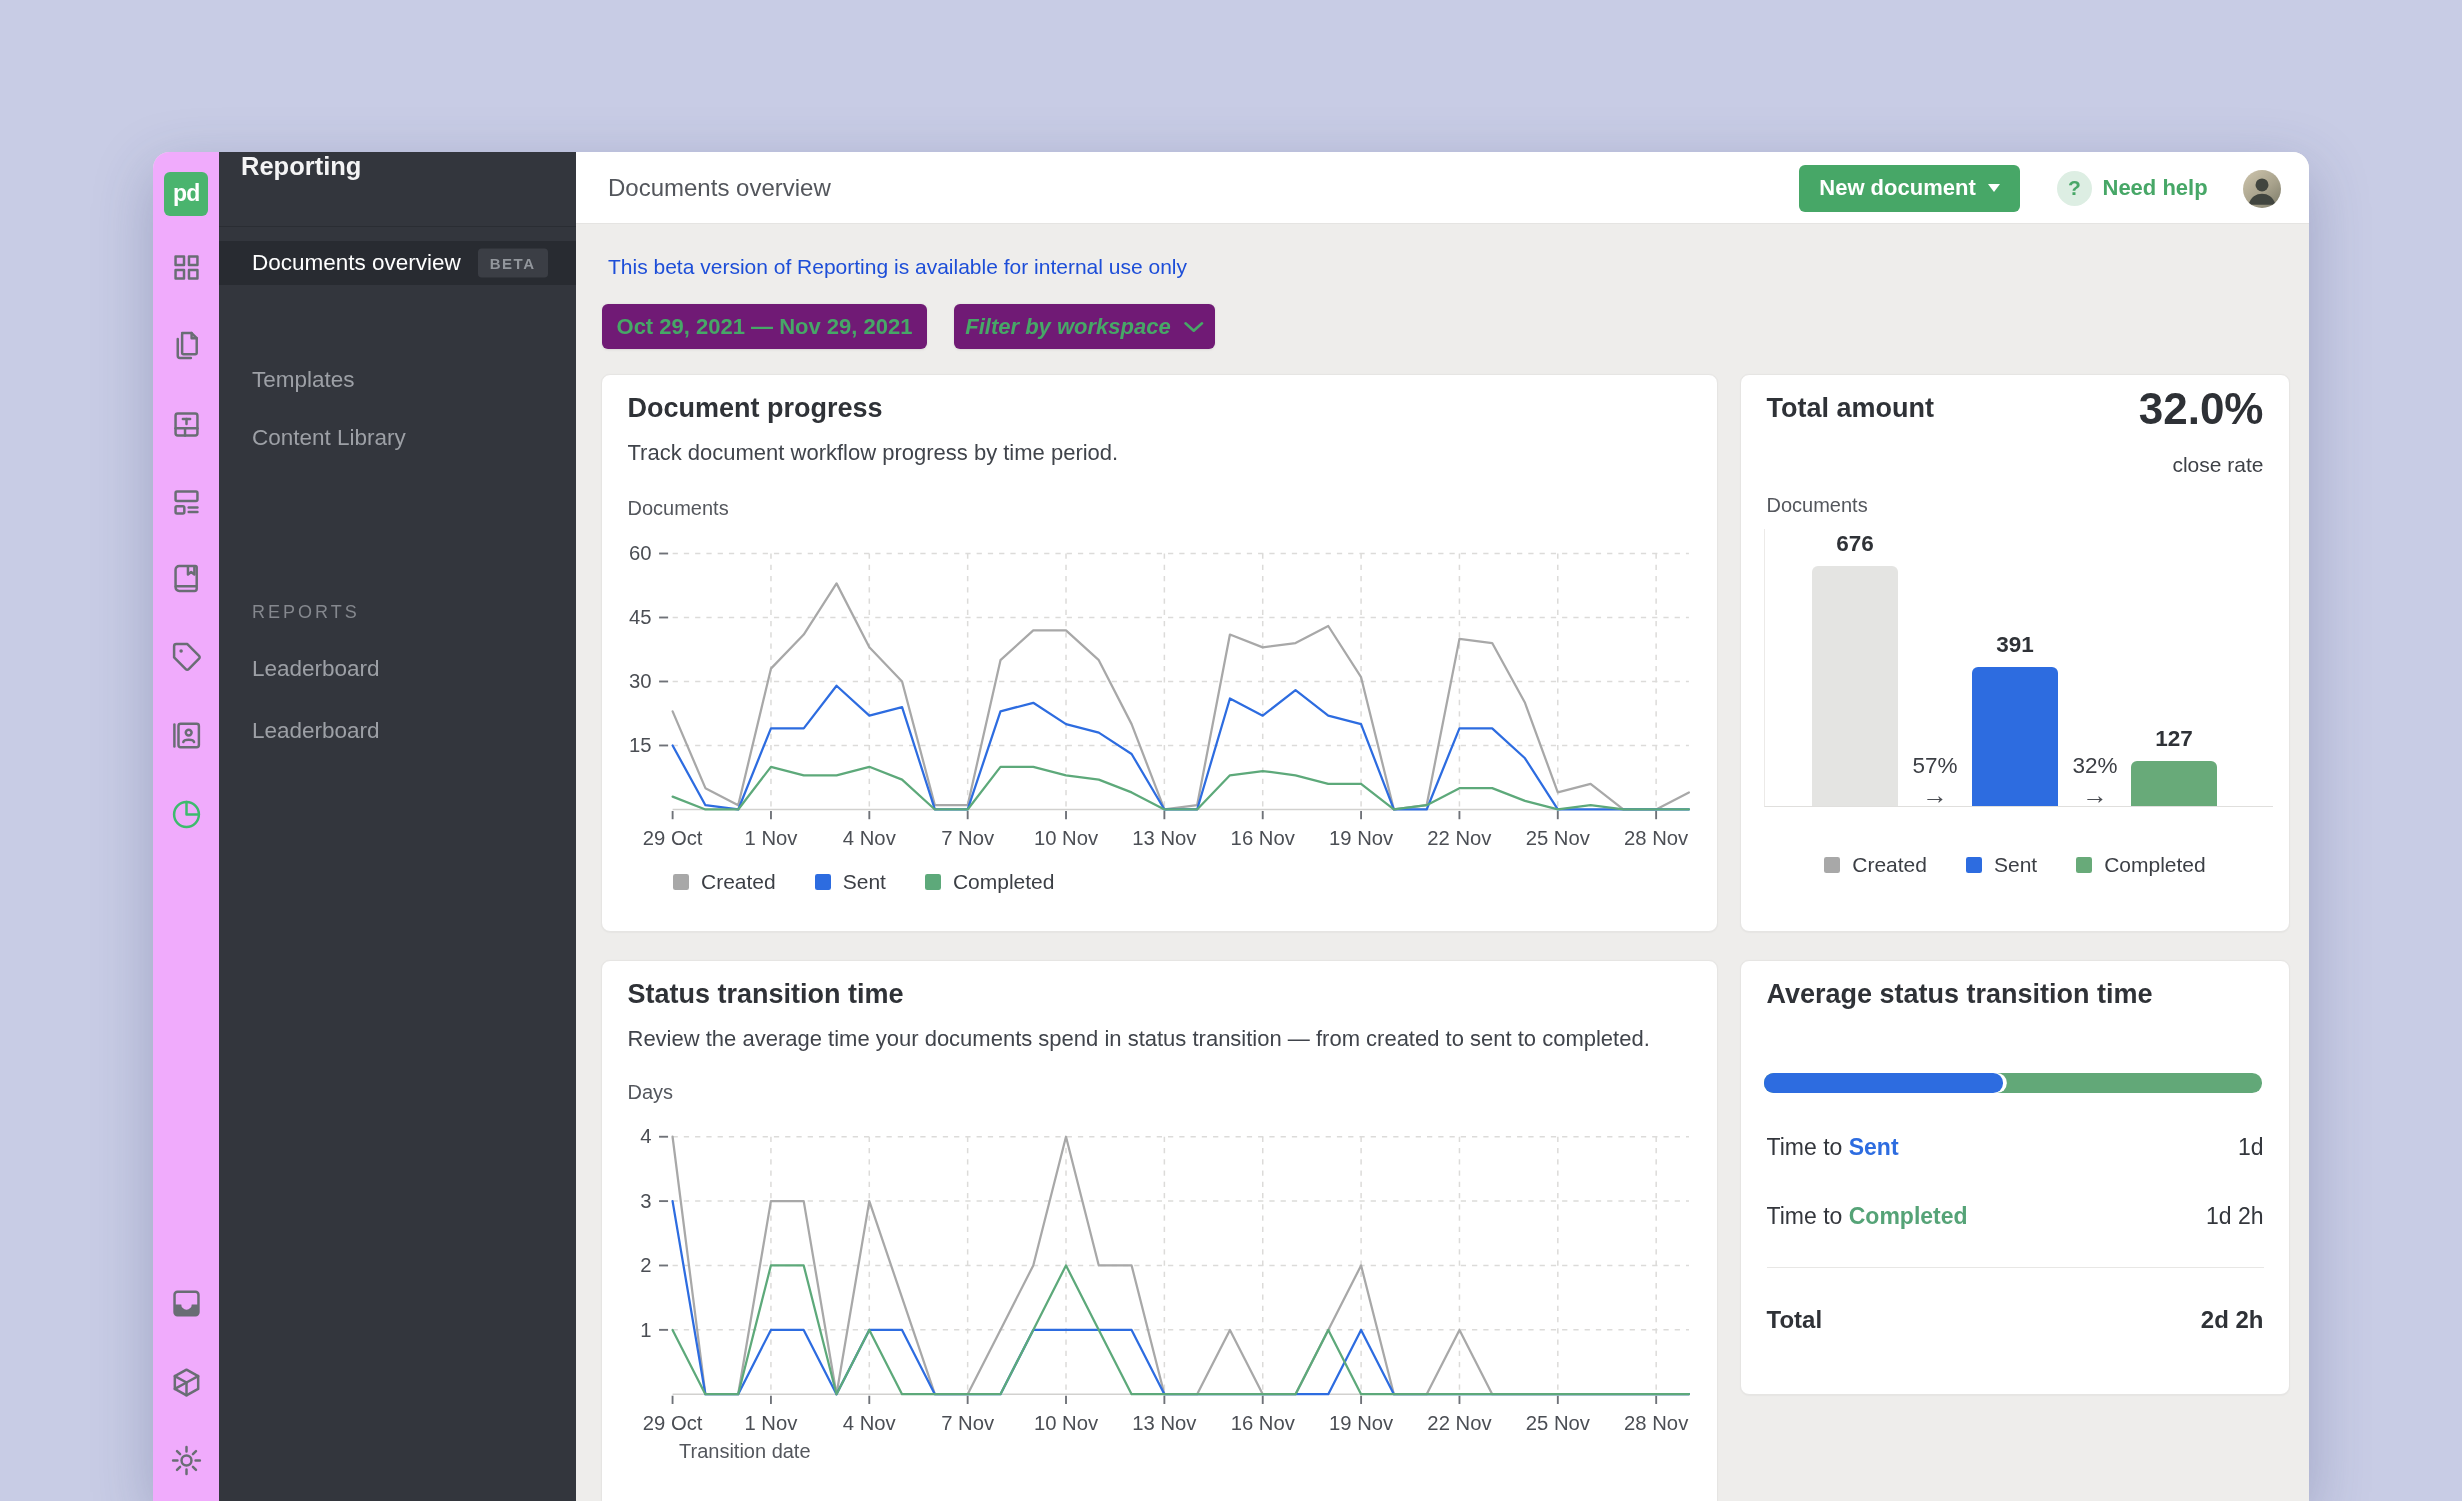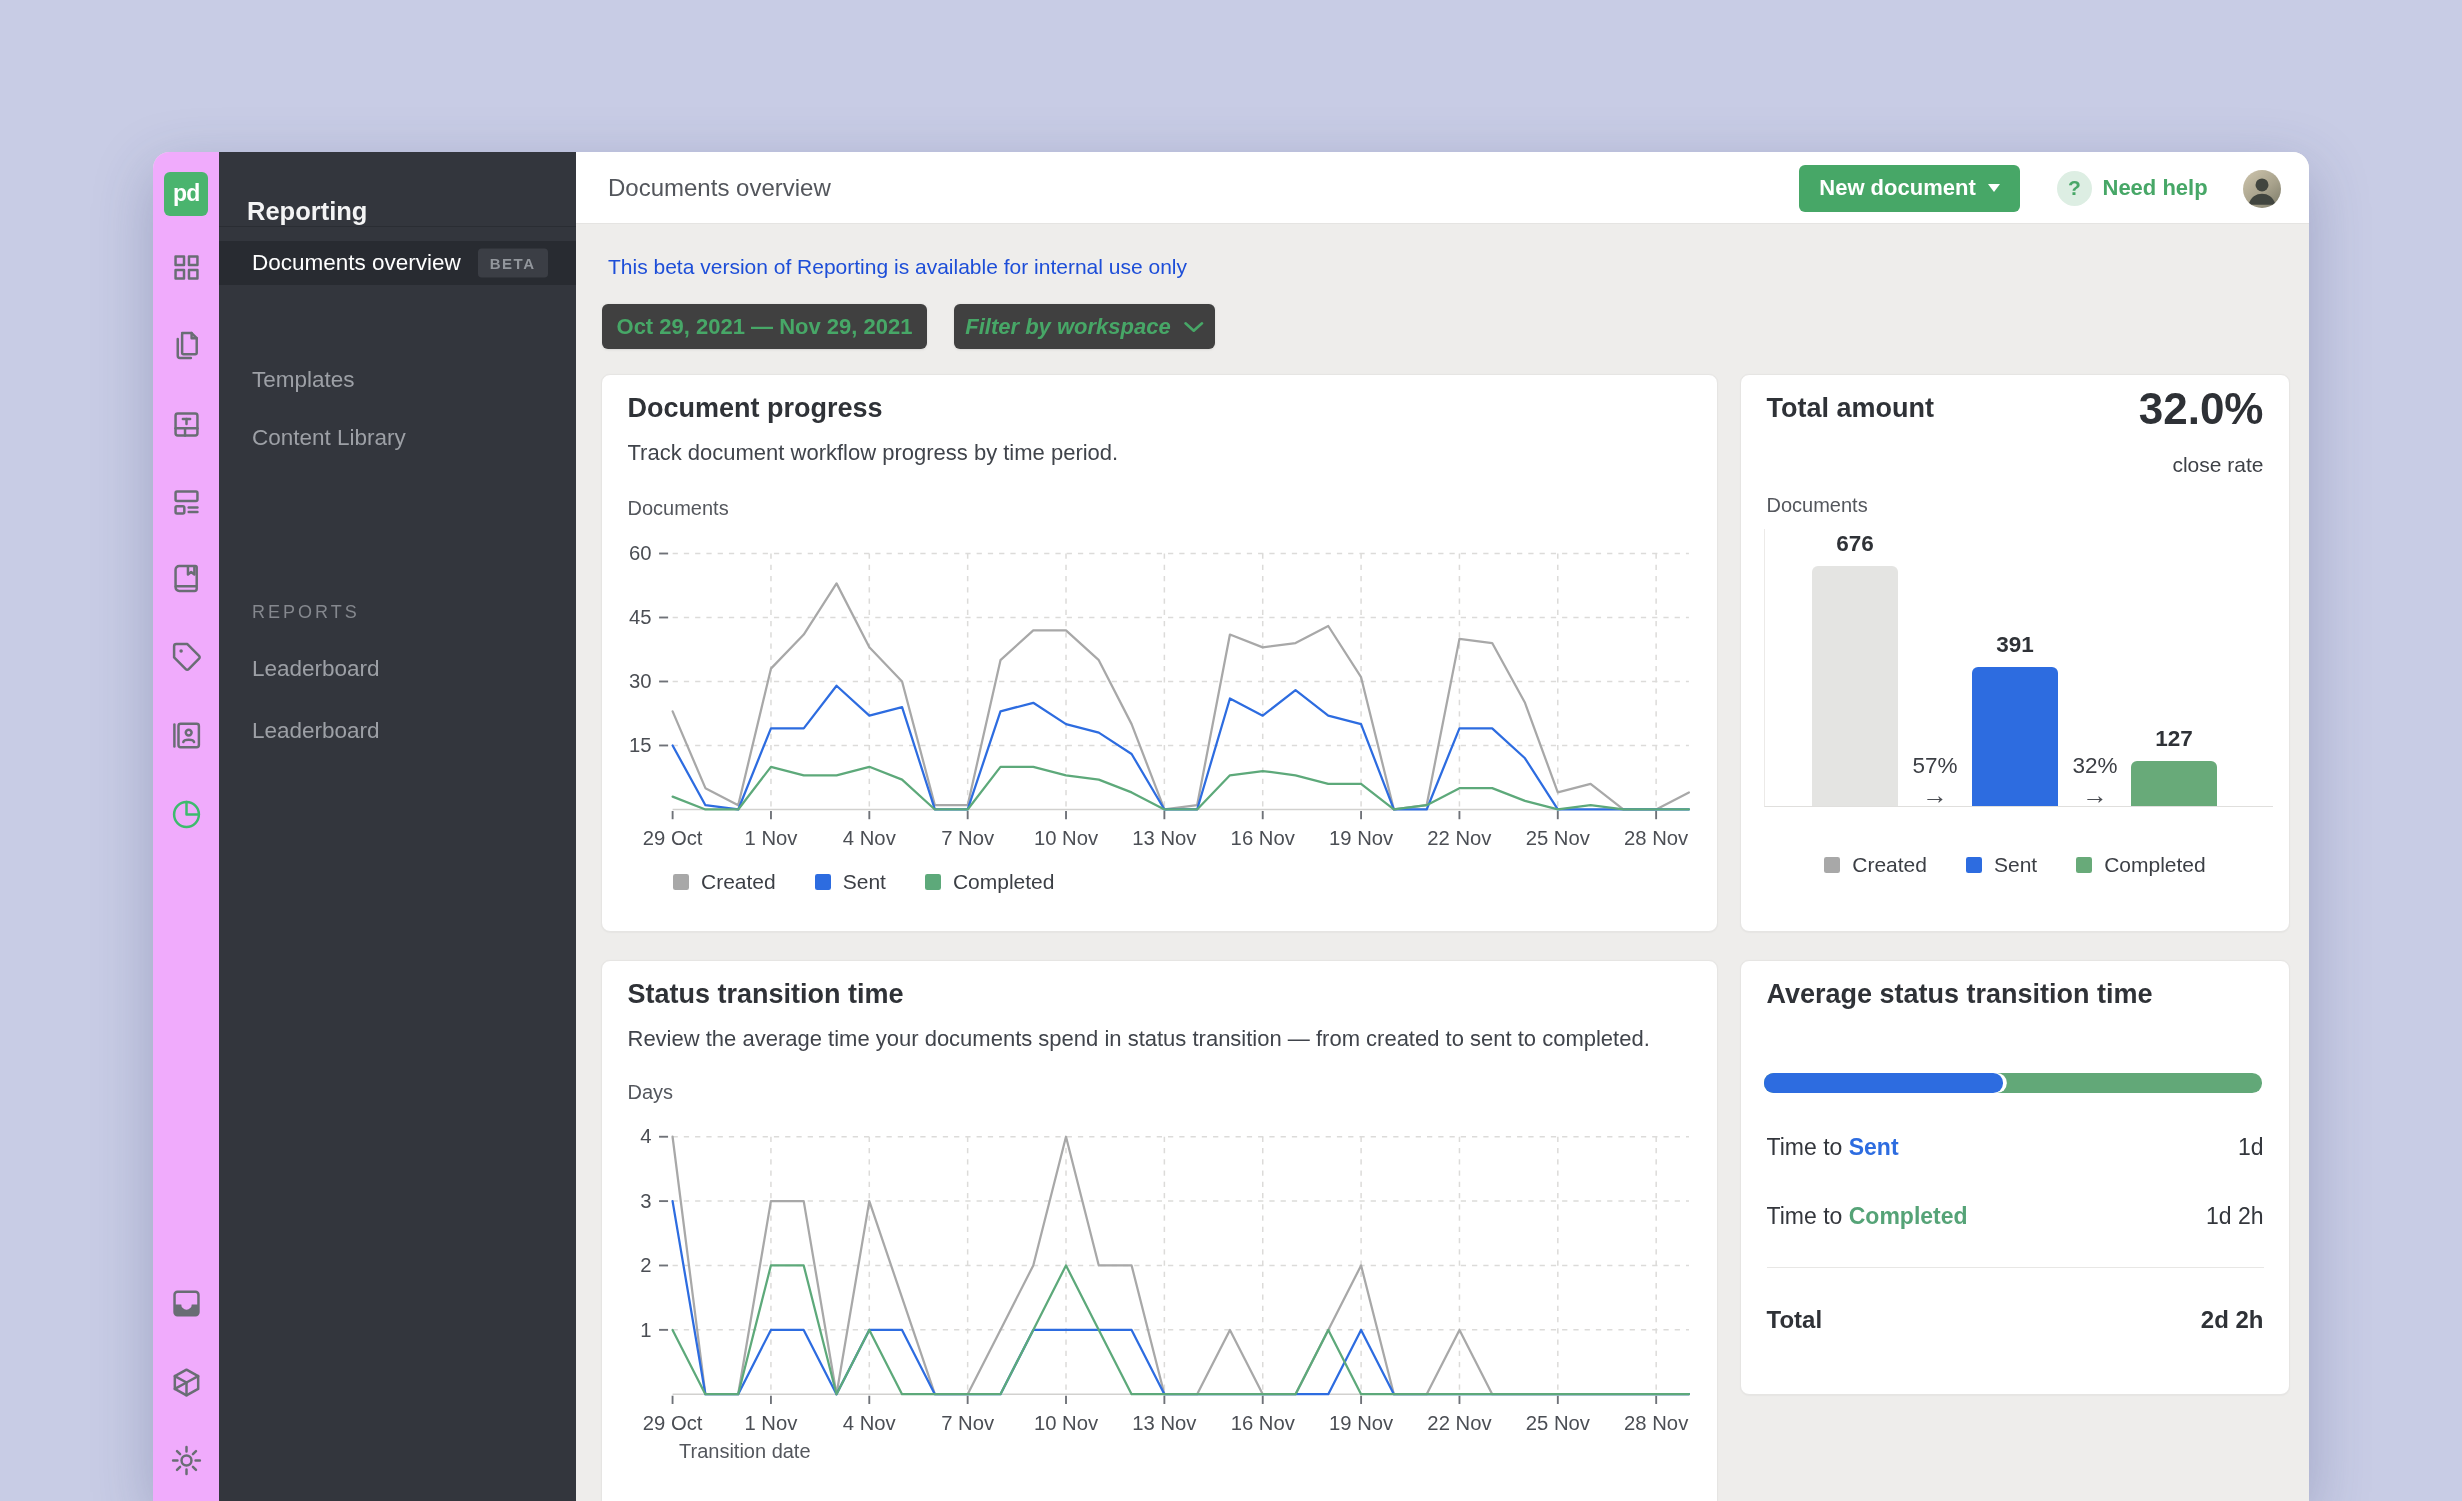--- a/index.html
+++ b/index.html
@@ -14,21 +14,21 @@
   .logo-tile { position:absolute; left:11.3px; top:19.5px; width:44px; height:44px; background:#4ab46e;
                border-radius:6px; display:flex; align-items:center; justify-content:center;
                color:#fff; font-size:23px; font-weight:700; letter-spacing:-0.8px; }
   .rail-item { position:absolute; left:16px; width:35px; height:35px; color:#696d74; cursor:pointer; }
   .rail-item svg { width:35px; height:35px; display:block; }
   .rail-item.active { color:#3dbb6d; }
 
   
   #panel { position:absolute; left:66px; top:0; width:357px; height:100%; background:#33363d; }
   .panel-header { position:absolute; left:0; top:0; width:100%; height:75px; border-bottom:1.5px solid #2a2d33;
-                  display:flex; align-items:flex-end; padding-left:28px; }
+                  display:flex; align-items:flex-start; padding-left:22px; }
   .panel-title { color:#f4f4f5; font-size:25.5px; font-weight:700; }
   .nav-item { position:absolute; left:0; width:100%; height:44px; display:flex; align-items:center;
               padding-left:33px; color:#9da0a6; font-size:22.5px; cursor:pointer; }
   .nav-item.active { background:#282b31; color:#ffffff; }
   .beta-chip { position:absolute; right:28.5px; top:50%; transform:translateY(-50%);
                background:#3b3e45; color:#92969c; font-size:15px; font-weight:700; letter-spacing:1.5px;
                padding:6px 12px; border-radius:3.8px; }
   .section-label { position:absolute; left:33px; color:#85888e; font-size:18px; letter-spacing:3px; }
 
   
@@ -43,21 +43,21 @@
   .help-wrap { position:absolute; left:1481px; top:0; height:72px; display:flex; align-items:center; gap:10.5px; cursor:pointer; }
   .help-circle { width:35px; height:35px; border-radius:50%; background:#ddeee3; color:#47a767;
                  font-size:21px; font-weight:700; display:flex; align-items:center; justify-content:center; }
   .help-label { color:#47a767; font-size:22px; font-weight:700; }
   .avatar { position:absolute; left:1667px; top:18px; width:38px; height:38px; border-radius:50%; overflow:hidden;
             background:linear-gradient(140deg,#cfc6ae 0%,#a8a28c 55%,#7b7a68 100%); cursor:pointer; }
   .avatar svg { width:100%; height:100%; display:block; }
 
   
   .beta-note { position:absolute; left:32px; top:103px; font-size:21px; color:#1d4ed8; }
-  .chip-btn { position:absolute; top:152px; height:45px; background:#404040; border:none; border-radius:6px;
+  .chip-btn { position:absolute; top:152px; height:45px; background:#701a75; border:none; border-radius:6px;
               box-shadow:0 0.8px 2.3px rgba(40,40,40,.10); color:#47a767; font-size:22px; font-weight:700; font-family:inherit;
               display:flex; align-items:center; justify-content:center; gap:13.5px; cursor:pointer; }
   #date-btn { left:26px; width:325px; }
   #ws-btn { left:378px; width:261px;font-style:italic; }
   .chev { width:19.5px; height:12px; }
   .chev polyline { fill:none; stroke:#47a767; stroke-width:3.4; stroke-linecap:round; stroke-linejoin:round; }
 
   
   .card { position:absolute; background:#fff; border:0.8px solid #e6e5e3; border-radius:9px; box-shadow:0 0.8px 1.5px rgba(40,40,40,.04); }
   #card-progress { left:25px; top:222px; width:1117px; height:558px; }

